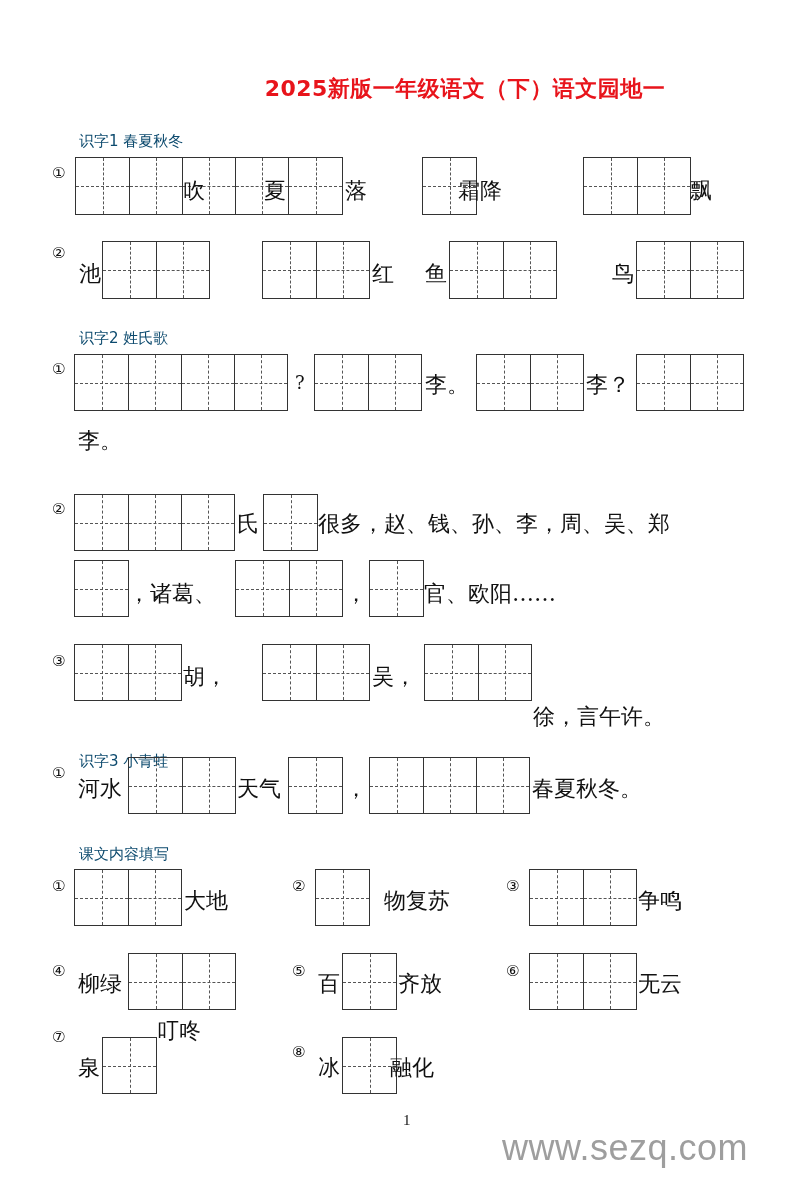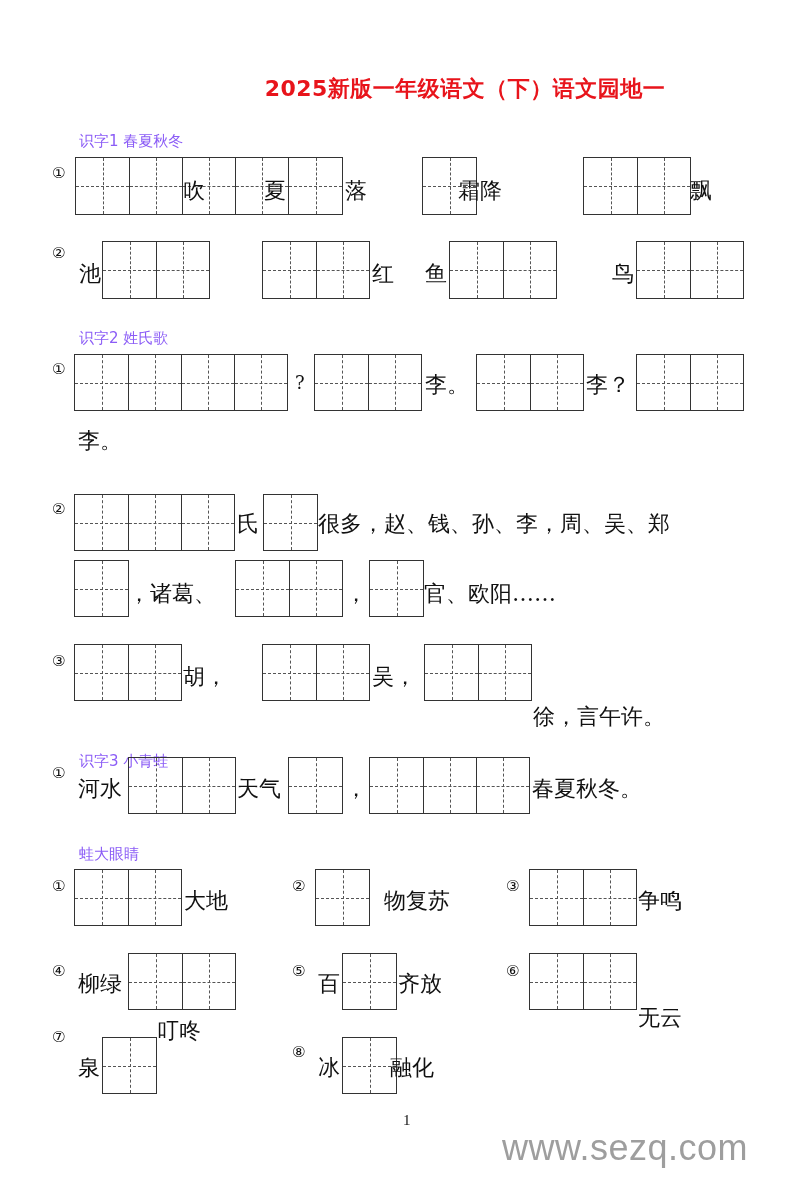--- a/index.html
+++ b/index.html
@@ -2,21 +2,21 @@
 <html><head>
 <meta charset="utf-8">
 <style>
   html, body { margin: 0; padding: 0; background: #ffffff; }
   body { width: 800px; height: 1200px; position: relative; overflow: hidden;
          font-family: "DejaVu Serif", "Liberation Serif", serif; color: #111; }
   .title { position: absolute; top: 74px; left: 0; width: 800px; text-align: center;
            padding-left: 130px; box-sizing: border-box;
            color: #e8141b; font-family: "DejaVu Sans", "Liberation Sans", sans-serif;
            font-weight: bold; font-size: 22px; letter-spacing: 0.5px; }
-  .sec { position: absolute; left: 79px; color: #8b5cf6;
+  .sec { position: absolute; left: 79px; color: #0c4a6e;
          font-family: "DejaVu Sans", "Liberation Sans", sans-serif; font-size: 15px; }
   .num { position: absolute; font-size: 15px; font-family: "DejaVu Sans", sans-serif; }
   .txt { position: absolute; font-size: 22px; white-space: nowrap; line-height: 1; }
   .grid { position: absolute; display: flex; border: 1.5px solid #333; box-sizing: border-box; }
   .cell { position: relative; width: 53px; height: 100%; box-sizing: border-box; }
   .cell + .cell { border-left: 1.5px solid #333; }
   .cell::before { content: ""; position: absolute; left: 50%; top: 0; bottom: 0;
                   border-left: 1px dashed #555; }
   .cell::after { content: ""; position: absolute; top: 50%; left: 0; right: 0;
                  border-top: 1px dashed #555; }
@@ -155,21 +155,21 @@
     <div class="cell"></div>
   </div>
 <div class="txt" style="left:345px;top:778px">，</div>
 <div class="grid" style="left:369px;top:757px;height:57px">
     <div class="cell"></div>
     <div class="cell"></div>
     <div class="cell"></div>
   </div>
 <div class="txt" style="left:532px;top:778px">春夏秋冬。</div>
 
-<div class="sec" style="top:845px">蛙大眼睛</div>
+<div class="sec" style="top:845px">课文内容填写</div>
 <div class="num" style="left:52px;top:877px">①</div>
 <div class="grid" style="left:74px;top:869px;height:57px">
     <div class="cell"></div>
     <div class="cell"></div>
   </div>
 <div class="txt" style="left:184px;top:890px">大地</div>
 <div class="num" style="left:292px;top:877px">②</div>
 <div class="grid" style="left:315px;top:869px;height:57px">
     <div class="cell"></div>
   </div>
@@ -191,21 +191,21 @@
 <div class="txt" style="left:318px;top:973px">百</div>
 <div class="grid" style="left:342px;top:953px;height:57px">
     <div class="cell"></div>
   </div>
 <div class="txt" style="left:398px;top:973px">齐放</div>
 <div class="num" style="left:506px;top:962px">⑥</div>
 <div class="grid" style="left:529px;top:953px;height:57px">
     <div class="cell"></div>
     <div class="cell"></div>
   </div>
-<div class="txt" style="left:638px;top:1007px">无云</div>
+<div class="txt" style="left:638px;top:973px">无云</div>
 
 <div class="num" style="left:52px;top:1028px">⑦</div>
 <div class="txt" style="left:78px;top:1057px">泉</div>
 <div class="grid" style="left:102px;top:1037px;height:57px">
     <div class="cell"></div>
   </div>
 <div class="txt" style="left:157px;top:1020px">叮咚</div>
 <div class="num" style="left:292px;top:1043px">⑧</div>
 <div class="txt" style="left:318px;top:1057px">冰</div>
 <div class="grid" style="left:342px;top:1037px;height:57px">

